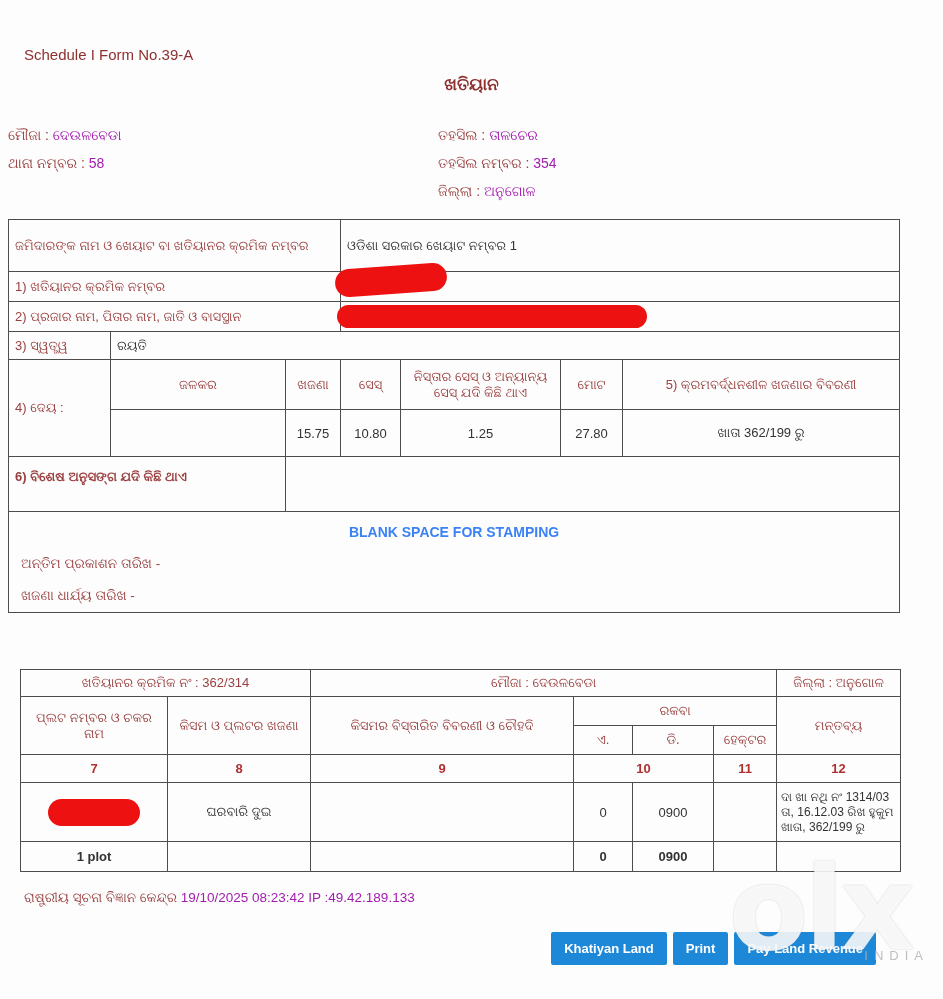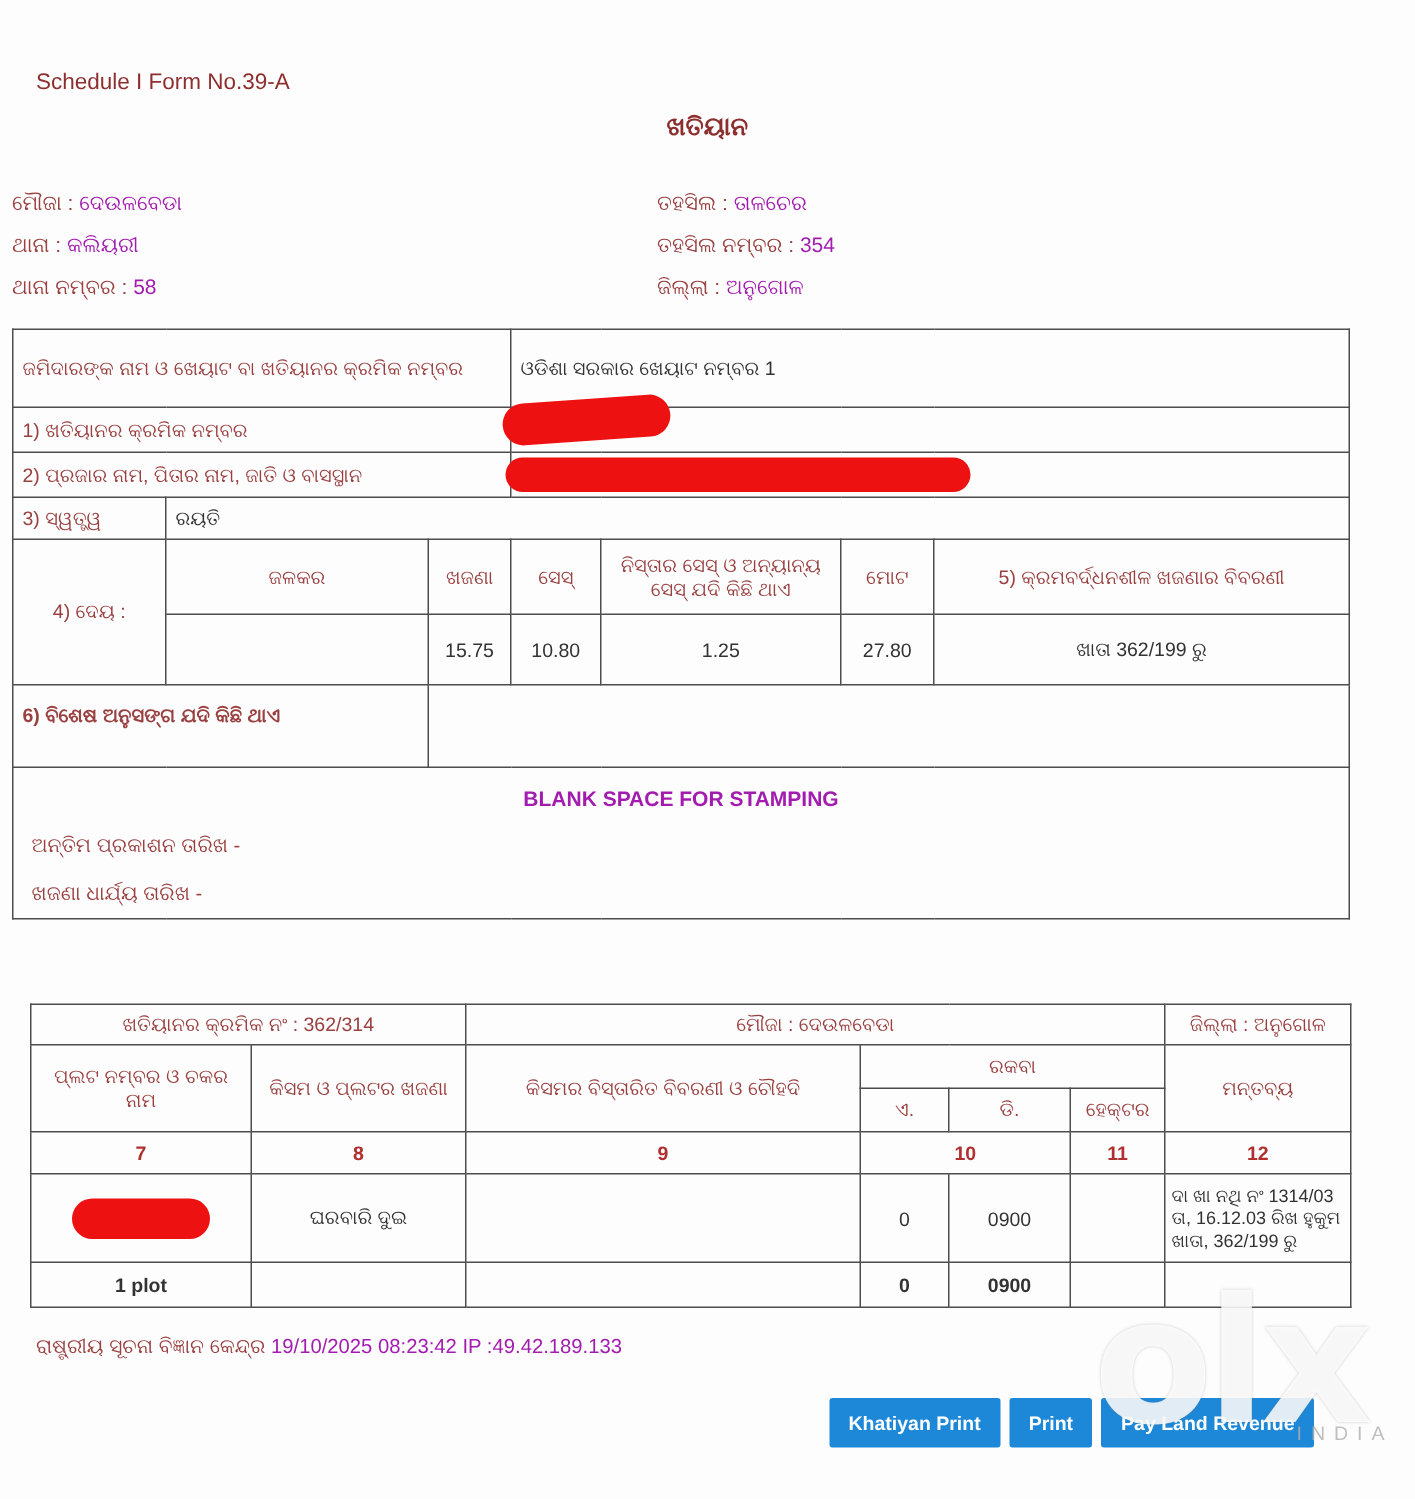--- a/index.html
+++ b/index.html
@@ -31,21 +31,21 @@
 
   
   .t1 { width: 891px; margin: 14px 0 0 8px; }
   .t1 .rowA td { height: 52px; }
   .t1 .rowB td, .t1 .rowC td { height: 30px; }
   .t1 .rowD td { height: 28px; }
   .t1 .hdr td { height: 50px; text-align: center; }
   .t1 .vals td { height: 47px; text-align: center; }
   .t1 .rowF td { height: 55px; vertical-align: top; padding-top: 12px; font-weight: bold; }
   .t1 .rowG td { height: 96px; vertical-align: top; padding: 8px 12px; }
-  .stamp-note { text-align: center; font-weight: bold; color: #a21caf; font-size: 14px; margin-top: 4px; }
+  .stamp-note { text-align: center; font-weight: bold; color: #3b82f6; font-size: 14px; margin-top: 4px; }
   .date-line { color: #9a4040; font-size: 13.5px; margin-top: 16px; }
 
   .pill { background: #ee1111; border-radius: 15px; position: absolute; }
   .pill-a { width: 112px; height: 28px; left: -6px; top: -6px; transform: rotate(-4deg); }
   .pill-b { width: 310px; height: 23px; left: -4px; top: 3px; }
   .pill-c { width: 92px; height: 27px; position: static; margin: 0 auto; }
 
   
   .t2 { width: 880px; margin: 56px 0 0 20px; }
   .t2 td { text-align: center; }
@@ -84,21 +84,20 @@
 <body>
 
 <div class="doc">
 
   <div class="form-no">Schedule I Form No.39-A</div>
   <div class="title">ଖତିୟାନ</div>
 
   <div class="info">
     <div class="info-col">
       <div class="info-row"><span class="lbl">ମୌଜା</span><span class="lbl"> : </span><span class="val">ଦେଉଳବେଡା</span></div>
-      <div class="info-row"><span class="lbl">ଥାନା</span><span class="lbl"> : </span><span class="val">କଲିୟରୀ</span></div>
       <div class="info-row"><span class="lbl">ଥାନା ନମ୍ବର</span><span class="lbl"> : </span><span class="val">58</span></div>
     </div>
     <div class="info-col">
       <div class="info-row"><span class="lbl">ତହସିଲ</span><span class="lbl"> : </span><span class="val">ତାଳଚେର</span></div>
       <div class="info-row"><span class="lbl">ତହସିଲ ନମ୍ବର</span><span class="lbl"> : </span><span class="val">354</span></div>
       <div class="info-row"><span class="lbl">ଜିଲ୍ଲା</span><span class="lbl"> : </span><span class="val">ଅନୁଗୋଳ</span></div>
     </div>
   </div>
 
   <table class="t1">
@@ -126,21 +125,21 @@
       <td colspan="3" class="maroon">2) ପ୍ରଜାର ନାମ, ପିତାର ନାମ, ଜାତି ଓ ବାସସ୍ଥାନ</td>
       <td colspan="4" class="rel">
             <div class="pill pill-b"></div>
           </td>
     </tr>
     <tr class="rowD">
       <td class="maroon">3) ସ୍ୱତ୍ତ୍ୱ</td>
       <td colspan="6">ରୟତି</td>
     </tr>
     <tr class="hdr">
-      <td rowspan="2" class="maroon" style="text-align:center;">4) ଦେୟ :</td>
+      <td rowspan="2" class="maroon" style="text-align:left;">4) ଦେୟ :</td>
       <td class="maroon">ଜଳକର</td>
       <td class="maroon">ଖଜଣା</td>
       <td class="maroon">ସେସ୍</td>
       <td class="maroon">ନିସ୍ତାର ସେସ୍ ଓ ଅନ୍ୟାନ୍ୟ ସେସ୍ ଯଦି କିଛି ଥାଏ</td>
       <td class="maroon">ମୋଟ</td>
       <td class="maroon">5) କ୍ରମବର୍ଦ୍ଧନଶୀଳ ଖଜଣାର ବିବରଣୀ</td>
     </tr>
     <tr class="vals">
       <td></td>
       <td>15.75</td>
@@ -221,21 +220,21 @@
     </tr>
   </tbody>
     </table>
 
   <div class="footer">
     <span class="lbl">ରାଷ୍ଟ୍ରୀୟ ସୂଚନା ବିଜ୍ଞାନ କେନ୍ଦ୍ର</span>
     <span class="val">19/10/2025 08:23:42 IP :49.42.189.133</span>
   </div>
 
   <div class="btn-bar">
-    <button class="btn">Khatiyan Print</button>
+    <button class="btn">Khatiyan Land</button>
     <button class="btn">Print</button>
     <button class="btn">Pay Land Revenue</button>
   </div>
 
 </div>
 
 <div class="watermark">
   <div class="wm-text">olx</div>
   <div class="wm-sub">INDIA</div>
 </div>

